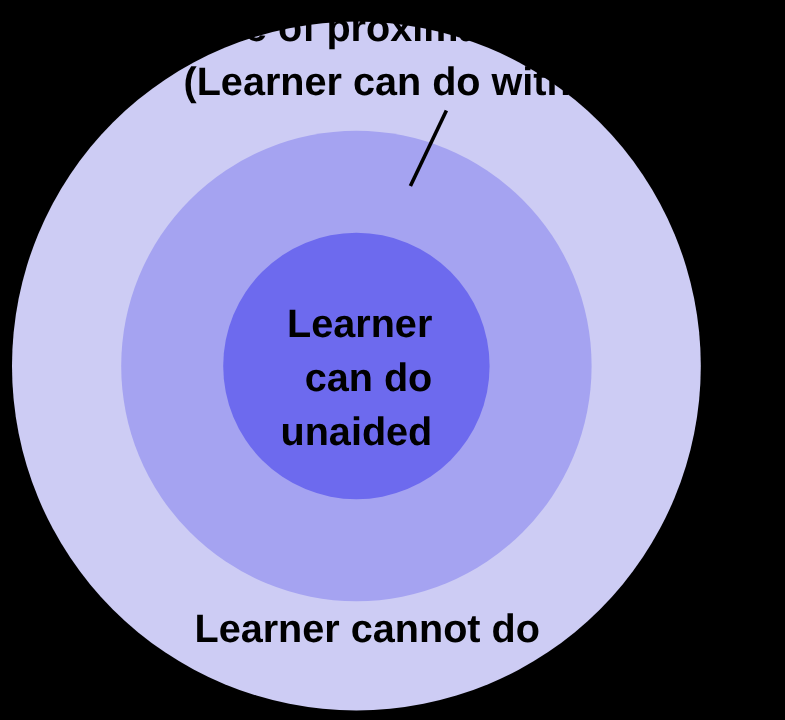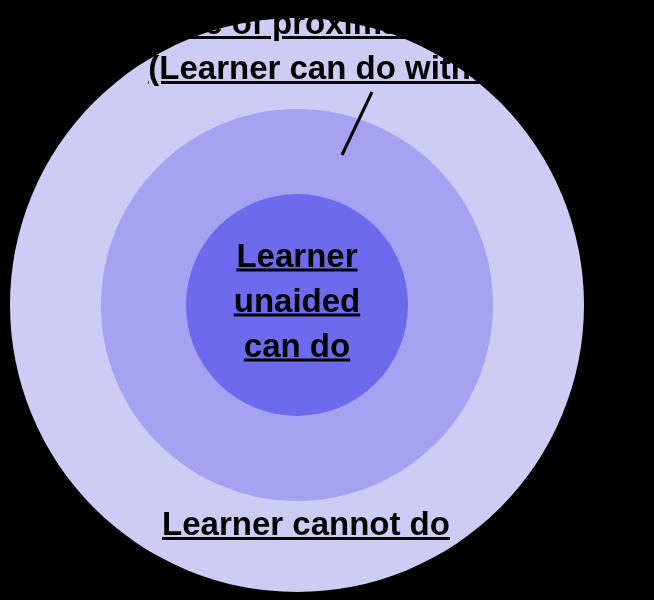--- a/index.html
+++ b/index.html
@@ -22,33 +22,32 @@
     top: 0;
     width: 654px;
     height: 600px;
   }
   .label {
     position: absolute;
     font-weight: bold;
     font-size: 33px;
     line-height: 45px;
     white-space: nowrap;
-    text-align: center;
+    text-align: right;
     color: #000000;
-    text-decoration: underline;
   }
   .label span { display: block; }
   .label-top {
     left: 383px;
     top: 0;
     transform: translateX(-50%);
   }
   .label-center {
     left: 297px;
-    top: 300px;
+    top: 314px;
     transform: translate(-50%, -50%);
   }
   .label-bottom {
     left: 306px;
     top: 501px;
     transform: translateX(-50%);
   }
 </style>
 </head>
 <body>
@@ -62,21 +61,21 @@
     <line x1="372" y1="92" x2="342" y2="155" stroke-width="3" stroke="#000000"></line>
   </svg>
 
   <div class="label label-top">
     <span>Zone of proximal development</span>
     <span>(Learner can do with unaided)</span>
   </div>
 
   <div class="label label-center">
     <span>Learner</span>
+    <span>can do</span>
     <span>unaided</span>
-    <span>can do</span>
   </div>
 
   <div class="label label-bottom">
     <span>Learner cannot do</span>
   </div>
 
 </div>
 
 </body></html>

